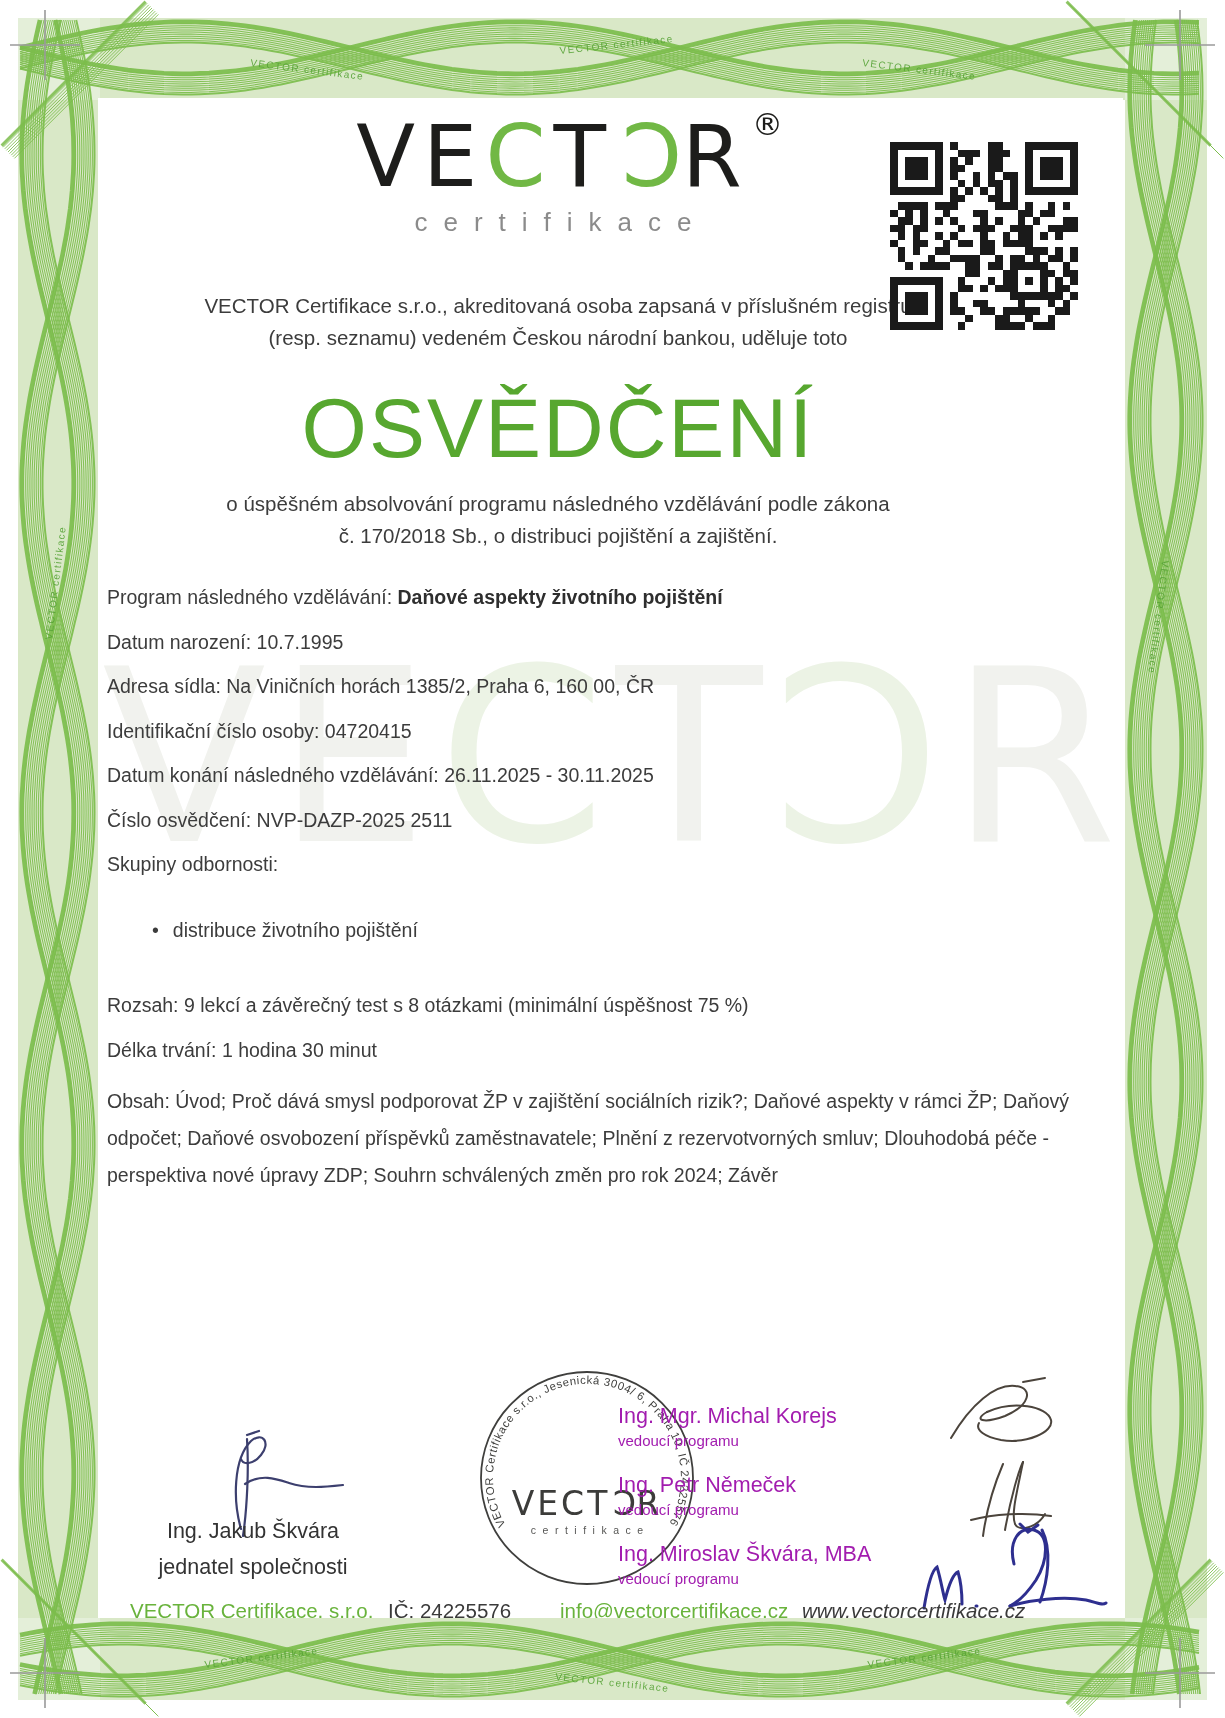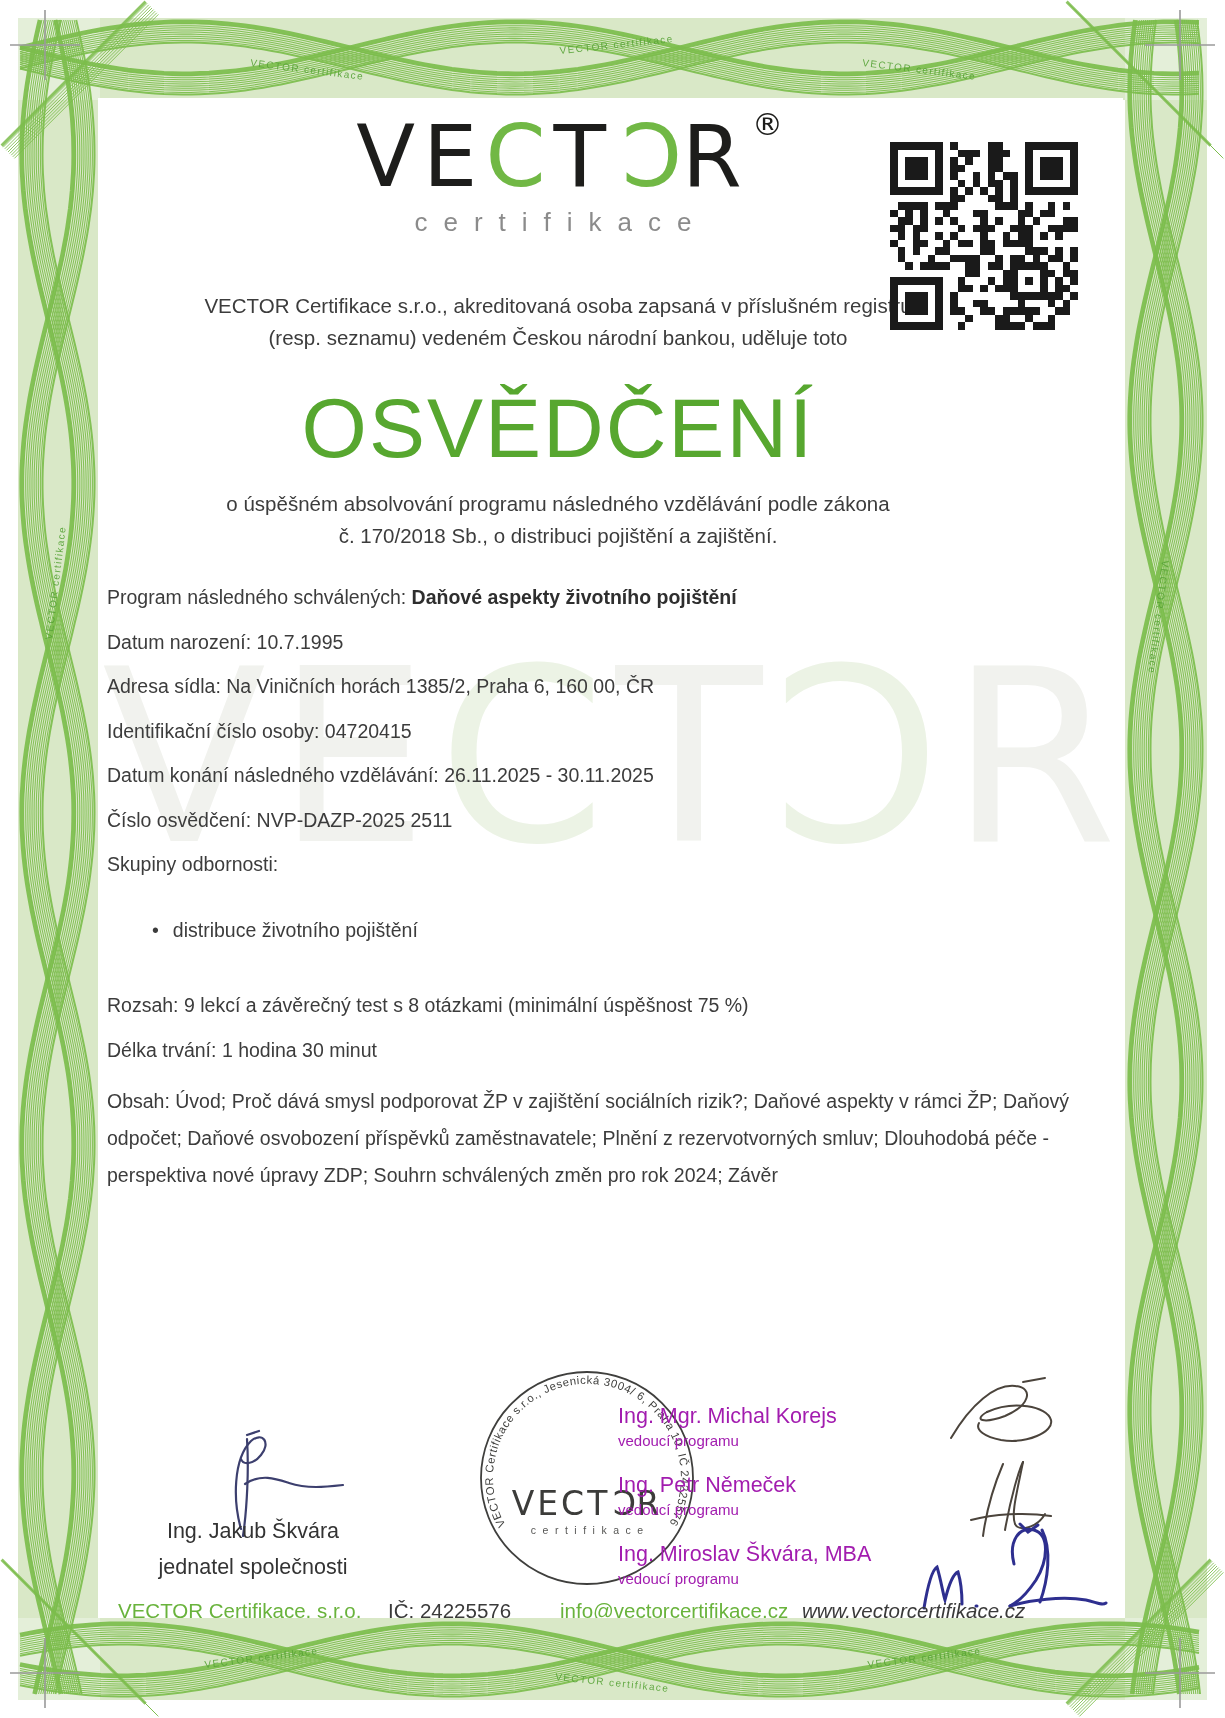--- a/index.html
+++ b/index.html
@@ -60,21 +60,21 @@
   .signature{position:absolute;z-index:2;}
   .sig-jakub{left:105px;top:1315px;}
   .sig-korejs{left:845px;top:1262px;}
   .sig-nemecek{left:855px;top:1342px;}
   .sig-skvara{left:818px;top:1408px;}
   
   .footer{position:absolute;top:1485px;left:0;width:1025px;font-size:20.5px;z-index:3;}
   .footer span{position:absolute;white-space:nowrap;}
   .f-green{color:#69b33c;}
   .f-dark{color:#3a3a3a;}
-  .f-company{left:20px;}
+  .f-company{left:32px;}
   .f-ic{left:290px;text-decoration:underline;}
   .f-email{left:462px;}
   .f-web{left:704px;font-style:italic;}
 </style>
 </head>
 <body>
 
 <svg id="border-svg" width="1225" height="1718" viewBox="0 0 1225 1718">
     <rect x="18" y="18" width="1189" height="82" fill="#d9e8c7"></rect>
     <rect x="18" y="1618" width="1189" height="82" fill="#d9e8c7"></rect>
@@ -565,21 +565,21 @@
       <div class="cert-title">OSVĚDČENÍ</div>
 
       <div class="cert-subtitle">
         <div>o úspěšném absolvování programu následného vzdělávání podle zákona</div>
         <div>č. 170/2018 Sb., o distribuci pojištění a zajištění.</div>
       </div>
 
     </div>
 
     <div class="details">
-      <div class="row"><span>Program následného schválených: </span><b>Daňové aspekty životního pojištění</b></div>
+      <div class="row"><span>Program následného vzdělávání: </span><b>Daňové aspekty životního pojištění</b></div>
       <div class="row">Datum narození: 10.7.1995</div>
       <div class="row">Adresa sídla: Na Viničních horách 1385/2, Praha 6, 160 00, ČR</div>
       <div class="row">Identifikační číslo osoby: 04720415</div>
       <div class="row">Datum konání následného vzdělávání: 26.11.2025 - 30.11.2025</div>
       <div class="row">Číslo osvědčení: NVP-DAZP-2025 2511</div>
       <div class="row">Skupiny odbornosti:</div>
       <div class="bullet-row">distribuce životního pojištění</div>
       <div class="row">Rozsah: 9 lekcí a závěrečný test s 8 otázkami (minimální úspěšnost 75 %)</div>
       <div class="row">Délka trvání: 1 hodina 30 minut</div>
       <div class="row obsah">Obsah: Úvod; Proč dává smysl podporovat ŽP v zajištění sociálních rizik?; Daňové aspekty v rámci ŽP; Daňový odpočet; Daňové osvobození příspěvků zaměstnavatele; Plnění z rezervotvorných smluv; Dlouhodobá péče - perspektiva nové úpravy ZDP; Souhrn schválených změn pro rok 2024; Závěr</div>

